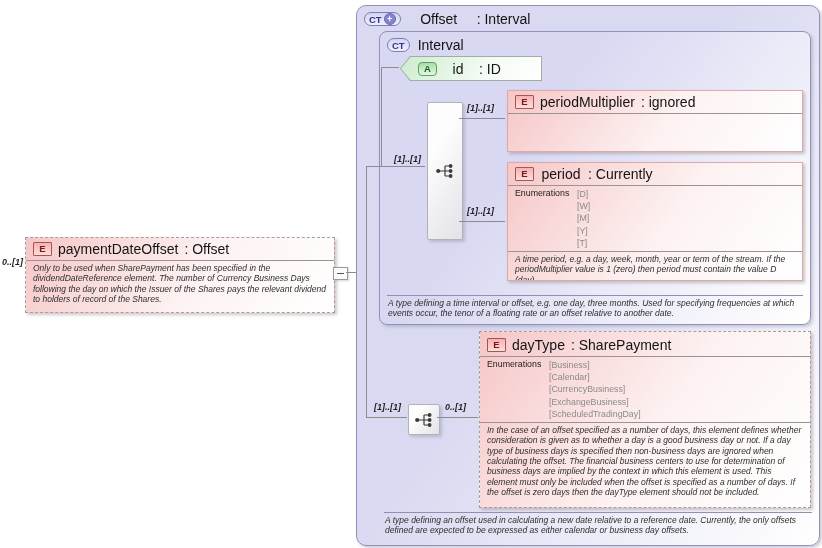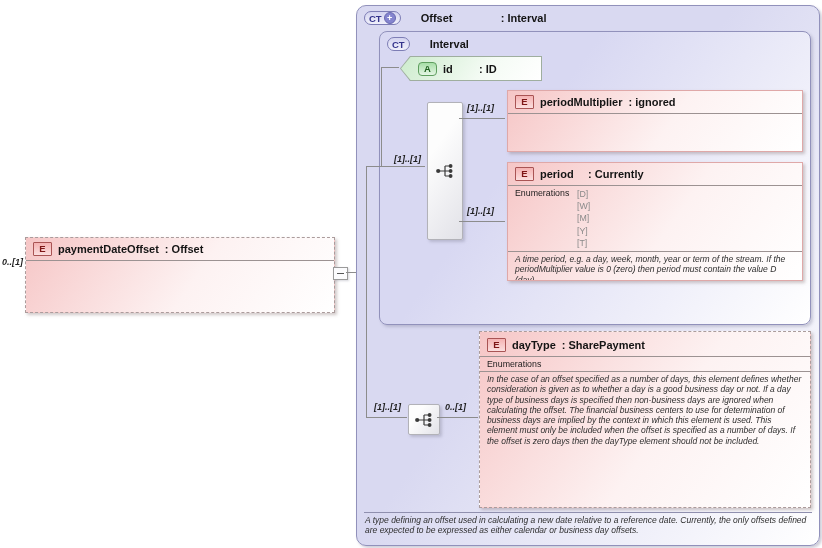--- a/index.html
+++ b/index.html
@@ -13,32 +13,32 @@
   .ct-outer {
     border:1px solid var(--lav-border); border-radius:10px;
     background:linear-gradient(125deg, var(--lav-fill) 45%, #ffffff 100%);
     box-shadow:2px 2px 3px rgba(110,110,140,.35);
   }
   .ct-inner {
     border:1px solid var(--lav-border); border-radius:8px;
     background:linear-gradient(125deg, var(--lav-fill2) 35%, #ffffff 100%);
     box-shadow:2px 2px 3px rgba(110,110,140,.3);
   }
-  .ct-header { display:flex; align-items:center; gap:20px; padding:5px 0 0 7px; }
+  .ct-header { display:flex; align-items:center; gap:8px; padding:5px 0 0 7px; }
 
   
   .ebox {
     background:linear-gradient(125deg, var(--pink-fill) 0%, #fdf2f2 55%, #ffffff 100%);
     box-shadow:2px 2px 3px rgba(120,100,100,.35);
     overflow:hidden;
   }
   .ebox.solid { border:1px solid var(--pink-border); }
   .ebox.dashed { border:1px dashed var(--dash-border); }
   .box-header { display:flex; align-items:center; gap:6px; padding:4px 7px 3px 7px; height:14px; }
-  .tname, .ttype { font-weight:bold; font-size:11px; color:#141414; white-space:nowrap; }
+  .tname, .ttype { font-weight:normal; font-size:14px; color:#141414; white-space:nowrap;text-align:center; }
   .nw60 { display:inline-block; min-width:60px; }
   .nw42 { display:inline-block; min-width:42px; }
   .nw30 { display:inline-block; min-width:30px; }
   .sep { border-top:1px solid #9c9292; height:0; margin:1px 0 0 0; }
   .sep-lav { border-top:1px solid #8f8fae; }
   .doc {
     font-style:italic; font-size:8.5px; line-height:10.3px; color:#2e2e2e;
     padding:2px 7px 3px 7px; text-align:left;
   }
 
@@ -108,20 +108,21 @@
 
   <div class="abs card" style="left:2px; top:257px;">0..[1]</div>
 
   <div class="abs ebox dashed" style="left:25px; top:237px; width:308px; height:74px;">
     <div class="box-header">
       <span class="badge-e">E</span>
       <span class="tname">paymentDateOffset</span>
       <span class="ttype">: Offset</span>
     </div>
     <div class="sep"></div>
+    <div class="doc">Only to be used when SharePayment has been specified in the dividendDateReference element. The number of Currency Business Days following the day on which the Issuer of the Shares pays the relevant dividend to holders of record of the Shares.</div>
   </div>
 
   <div class="abs handle" style="left:333px; top:267px;">
     <span class="minus"></span>
   </div>
 
   <div class="abs ct-outer" style="left:356px; top:5px; width:462px; height:539px;">
     <div class="ct-header">
       <span class="badge-ct">
           <span>CT</span>
@@ -177,50 +178,61 @@
           <span class="enum-label">Enumerations</span>
           <span class="enum-vals">
             <span>[D]</span>
             <span>[W]</span>
             <span>[M]</span>
             <span>[Y]</span>
             <span>[T]</span>
           </span>
         </div>
         <div class="sep"></div>
-        <div class="doc">A time period, e.g. a day, week, month, year or term of the stream. If the periodMultiplier value is 0 (zero) then period must contain the value D (day).</div>
-      </div>
-
+        <div class="doc">A time period, e.g. a day, week, month, year or term of the stream. If the periodMultiplier value is 1 (zero) then period must contain the value D (day).</div>
+      </div>
+
+      <div class="doc-bottom" style="top:262px;">
+        <div class="sep sep-lav"></div>
+        <div class="doc" style="padding-left:1px; padding-right:1px;">A type defining a time interval or offset, e.g. one day, three months. Used for specifying frequencies at which events occur, the tenor of a floating rate or an offset relative to another date.</div>
+      </div>
     </div>
 
     <div class="abs ebox dashed" style="left:122px; top:325px; width:330px; height:175px;">
       <div class="box-header" style="padding-top:6px;">
         <span class="badge-e">E</span>
         <span class="tname">dayType</span>
         <span class="ttype">: SharePayment</span>
       </div>
       <div class="sep"></div>
       <div class="enums">
         <span class="enum-label">Enumerations</span>
+        <span class="enum-vals">
+          <span>[Business]</span>
+          <span>[Calendar]</span>
+          <span>[CurrencyBusiness]</span>
+          <span>[ExchangeBusiness]</span>
+          <span>[ScheduledTradingDay]</span>
+        </span>
       </div>
       <div class="sep"></div>
       <div class="doc">In the case of an offset specified as a number of days, this element defines whether consideration is given as to whether a day is a good business day or not. If a day type of business days is specified then non-business days are ignored when calculating the offset. The financial business centers to use for determination of business days are implied by the context in which this element is used. This element must only be included when the offset is specified as a number of days. If the offset is zero days then the dayType element should not be included.</div>
     </div>
 
     <div class="abs seqbar" style="left:51px; top:398px; width:30px; height:29px;">
       <svg width="20" height="16" viewBox="0 0 20 16">
         <path d="M3 8 H10 M10 3 V13 M10 3 H15 M10 8 H15 M10 13 H15" stroke="#3a3a3a" stroke-width="1.2" fill="none"></path>
         <circle cx="3.2" cy="8" r="2.1" fill="#3a3a3a"></circle>
         <circle cx="15.6" cy="3" r="1.9" fill="#3a3a3a"></circle>
         <circle cx="15.6" cy="8" r="1.9" fill="#3a3a3a"></circle>
         <circle cx="15.6" cy="13" r="1.9" fill="#3a3a3a"></circle>
       </svg>
     </div>
 
-    <div class="doc-bottom" style="top:505px;">
+    <div class="doc-bottom" style="top:505px;margin-left:20px;">
       <div class="sep sep-lav"></div>
       <div class="doc" style="padding-left:1px; padding-right:1px;">A type defining an offset used in calculating a new date relative to a reference date. Currently, the only offsets defined are expected to be expressed as either calendar or business day offsets.</div>
     </div>
   </div>
 
   <div>
     <div class="abs line" style="left:346px; top:272px; width:10px; height:1px;"></div>
     <div class="abs line" style="left:366px; top:166px; width:1px;  height:251px;"></div>
     <div class="abs line" style="left:366px; top:166px; width:59px; height:1px;"></div>
     <div class="abs line" style="left:381px; top:67px;  width:1px;  height:100px;"></div>

